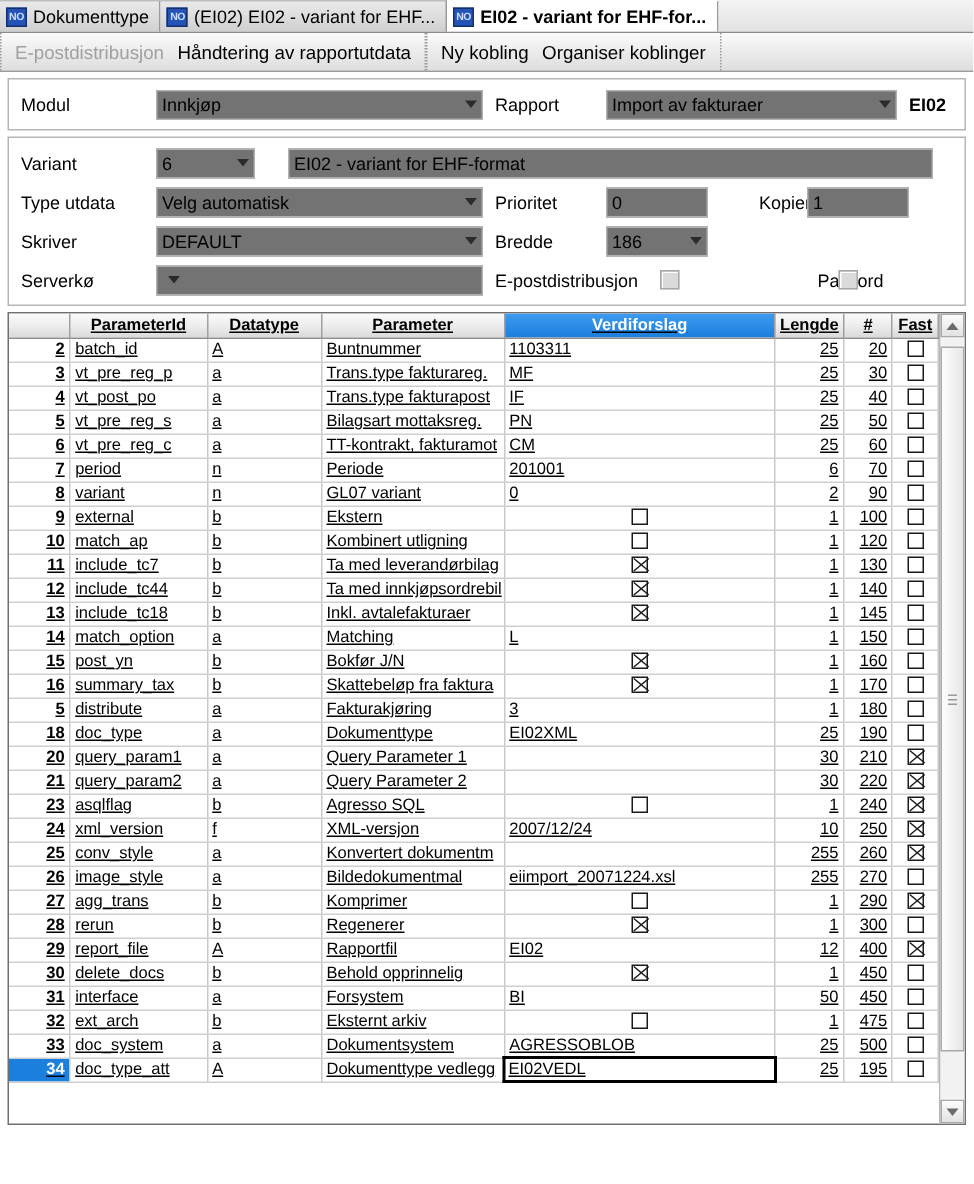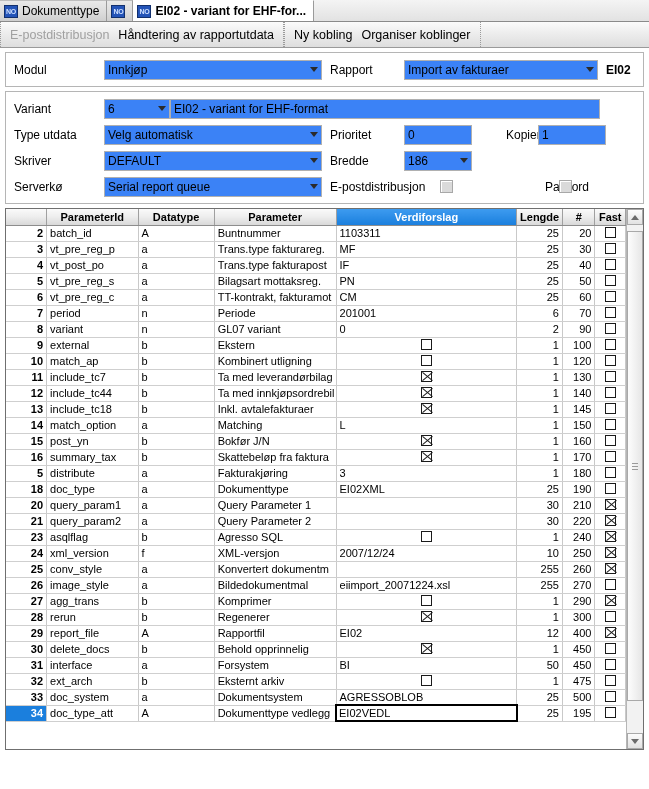--- a/index.html
+++ b/index.html
@@ -86,21 +86,21 @@
     padding: 5px 8px;
   }
   .panel + .panel { margin-top: 4px; }
   .frow { display: flex; align-items: center; height: 23px; }
   .frow + .frow { margin-top: 3px; }
   .lbl { font-size: 12px; color:#000; }
 
   .ctl {
     height: 20px;
     border: 1px solid #b0b0b0;
-    background: #3b82f6;
+    background: #737373;
     display: flex;
     align-items: center;
     padding: 0 3px;
     font-size: 12px;
     color: #000;
   }
   .ctl.sel { padding-right: 0; }
   .ctl .val { flex:1; overflow:hidden; white-space:nowrap; }
   .arrow {
     width: 15px; height: 18px;
@@ -123,21 +123,21 @@
   
   .gridwrap {
     margin: 4px 5px 0 5px;
     border: 1px solid #6f6f6f;
     background: #fff;
     height: 542px;
     display: flex;
     overflow: hidden;
   }
   .gridinner { flex: 1; display: flex; flex-direction: column; overflow: hidden; }
-  table.grid { border-collapse: collapse; width: 100%; table-layout: fixed; }
+  table.grid { border-collapse: collapse; width: 100%; table-layout: fixed; text-decoration: underline; }
   table.grid th {
     background: linear-gradient(to bottom,#fafafa 0%,#ededed 50%,#d9d9d9 100%);
     border-right: 1px solid #a0a0a0;
     border-bottom: 1px solid #8d8d8d;
     font-size: 11px;
     font-weight: bold;
     height: 16px;
     padding: 0;
     color: #000;
   }
@@ -230,20 +230,21 @@
 </head>
 <body>
 
 <div class="tabstrip" id="tabstrip">
     <div class="tab">
       <span class="noicon">NO</span>
       <span>Dokumenttype</span>
     </div>
     <div class="tab">
       <span class="noicon">NO</span>
+      <span>(EI02) EI02 - variant for EHF...</span>
     </div>
     <div class="tab active">
       <span class="noicon">NO</span>
       <span>EI02 - variant for EHF-for...</span>
     </div>
     <div class="tab-fill"></div>
   </div>
 
 <div class="menustrip">
   <div class="mgroup" id="mgroup1">
@@ -275,21 +276,21 @@
     </div>
   </div>
 
   <div class="panel">
     <div class="frow">
       <div class="lbl" style="width:90px">Variant</div>
       <div class="ctl sel" style="width:66px">
         <span class="val">6</span>
         <span class="arrow"></span>
       </div>
-      <div class="ctl" style="width:430px; margin-left:0">
+      <div class="ctl" style="width:430px; margin-left:22px">
         <span class="val">EI02 - variant for EHF-format</span>
       </div>
     </div>
 
     <div class="frow">
       <div class="lbl" style="width:90px">Type utdata</div>
       <div class="ctl sel" style="width:218px">
         <span class="val">Velg automatisk</span>
         <span class="arrow"></span>
       </div>
@@ -312,21 +313,20 @@
       <div class="lbl" style="width:82px; padding-left:8px">Bredde</div>
       <div class="ctl sel" style="width:68px">
         <span class="val">186</span>
         <span class="arrow"></span>
       </div>
     </div>
 
     <div class="frow">
       <div class="lbl" style="width:90px">Serverkø</div>
       <div class="ctl sel" style="width:218px">
-        <span class="val">Serial report queue</span>
         <span class="arrow"></span>
       </div>
       <div class="lbl" style="padding-left:8px; width:118px">E-postdistribusjon</div>
       <div class="chk"></div>
       <div class="lbl" style="padding-left:92px; width:106px">Passord</div>
       <div class="chk"></div>
     </div>
   </div>
 </div>
 

